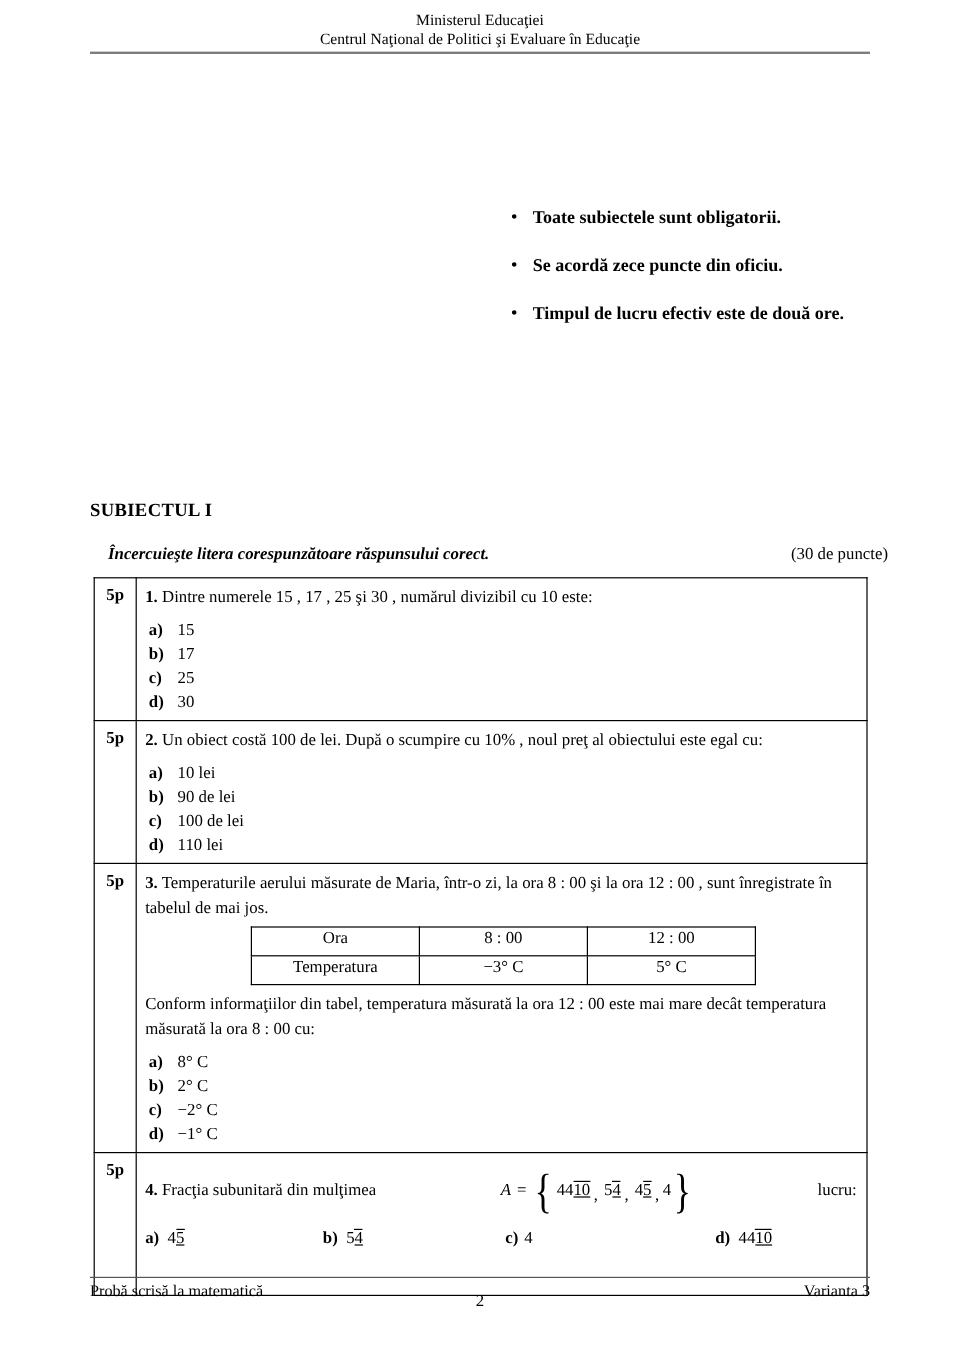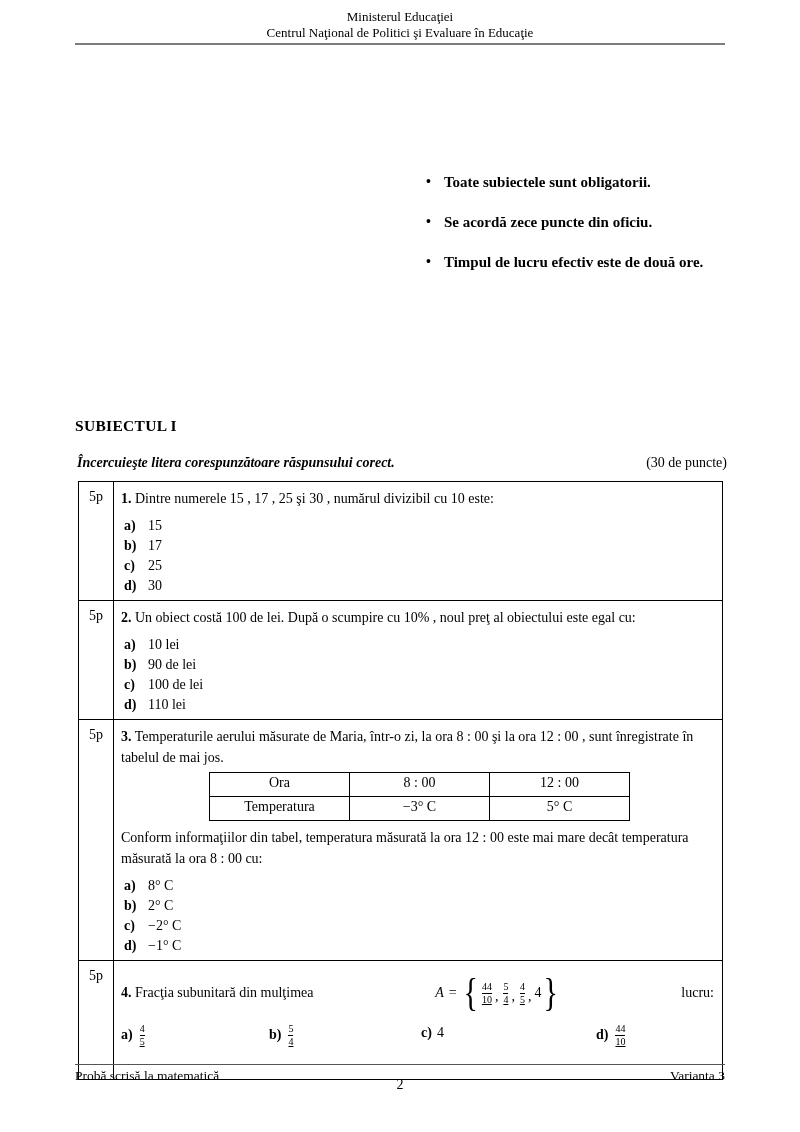--- a/index.html
+++ b/index.html
@@ -15,46 +15,46 @@
   .doc-header { position:absolute; top:9px; left:75px; width:650px; text-align:center; font-size:13px; line-height:16px; }
   .header-rule { position:absolute; top:43px; left:75px; width:650px; border-top:2px solid #7d7d7d; }
 
   
   .notices { position:absolute; top:174px; left:426px; list-style:none; }
   .notice { display:flex; align-items:flex-start; margin-bottom:24px; font-weight:bold; font-size:15px; line-height:16px; }
   .bullet { font-size:14px; margin-right:13px; line-height:16px; }
 
   
   .section-title { position:absolute; top:417px; left:75px; font-size:15.5px; font-weight:bold; letter-spacing:0.3px; }
-  .instruction-row { position:absolute; top:455px; left:77px; width:650px; display:flex; justify-content:space-between; align-items:baseline; }
+  .instruction-row { position:absolute; top:455px; left:90px; width:650px; display:flex; justify-content:space-between; align-items:baseline; }
   .instruction { font-weight:bold; font-style:italic; font-size:14px; }
   .points-total { font-weight:normal; font-size:14px; }
 
   
   table.questions { position:absolute; top:481px; left:78px; width:645px; border-collapse:collapse; }
   table.questions td { border:1.5px solid #000; vertical-align:top; }
-  td.pts { width:35px; text-align:center; font-weight:normal; font-size:14px; padding-top:7px; }
+  td.pts { width:35px; text-align:center; font-weight:bold; font-size:14px; padding-top:7px; }
   td.qcell { padding:6px 8px 4px 7px; font-size:14px; line-height:20px; }
   .qtext { line-height:21px; }
   .qnum { font-weight:bold; }
   .opts { margin-top:7px; margin-left:3px; }
   .opt { display:flex; line-height:20px; }
   .opt .letter { font-weight:bold; width:24px; flex:0 0 24px; }
 
   
   table.temp { border-collapse:collapse; margin:4px 0 6px 88px; }
   table.temp td { border:1.5px solid #000; width:140px; height:24px; text-align:center; font-size:14px; padding:0 4px; }
 
   
   .mathline { display:flex; align-items:center; min-height:52px;justify-content:space-between; }
   .math { display:inline-flex; align-items:center; margin-left:8px; }
   .setname { font-style:italic; margin-right:5px; }
   .eq { margin-right:4px; }
   .brace { font-size:40px; font-weight:400; line-height:1; transform:scaleX(0.75); display:inline-block; }
-  .frac { display:inline-flex; flex-direction:column; align-items:center; line-height:1.15; font-size:10px; margin:0 2px; }
+  .frac { display:inline-flex; flex-direction:row; align-items:center; line-height:1.15; font-size:14px; margin:0 2px; }
   .frac .den { border-top:1px solid #000;text-decoration:underline; }
   .mcomma { margin:0 3px 0 1px; align-self:flex-end; padding-bottom:6px; }
   .mint { align-self:center; }
 
   
   .q4opts { position:relative; height:52px; margin-top:4px; }
   .q4opt { position:absolute; top:0; display:flex; align-items:center; }
   .q4opt .letter { font-weight:bold; margin-right:5px; }
 
   

